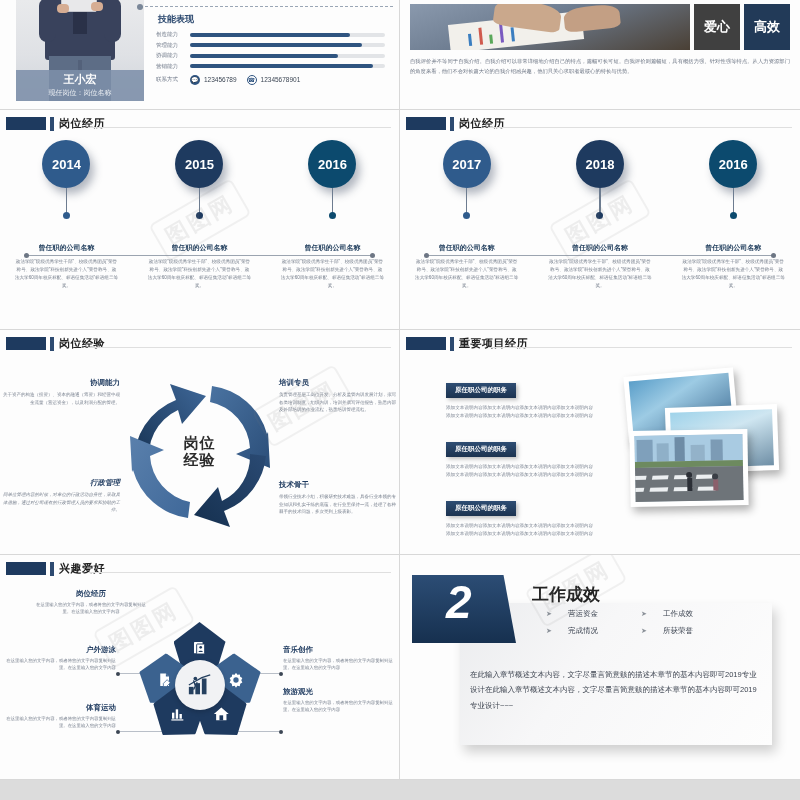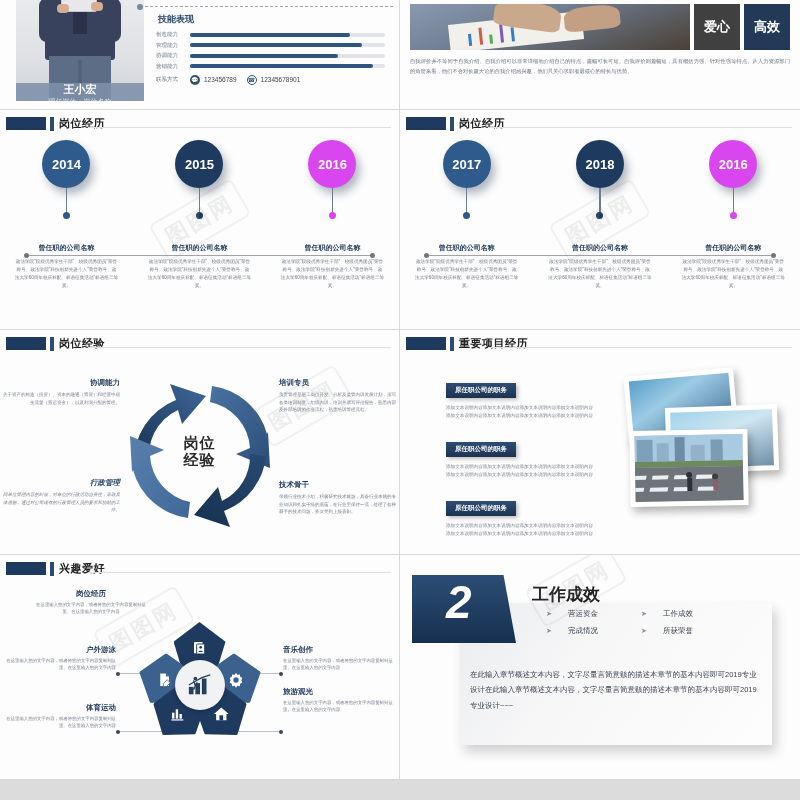--- a/index.html
+++ b/index.html
@@ -54,23 +54,23 @@
   .photo-fig{position:absolute;left:50%;top:-6px;transform:translateX(-50%);}
   .torso{width:70px;height:66px;background:#39425c;border-radius:7px 7px 3px 3px;}
   .torso:before{content:"";position:absolute;left:28px;top:0;width:14px;height:40px;background:#2a3148;}
   .arm-l{position:absolute;left:-6px;top:4px;width:17px;height:44px;background:#39425c;border-radius:8px;}
   .arm-r{position:absolute;right:-6px;top:4px;width:17px;height:44px;background:#39425c;border-radius:8px;}
   .tablet{position:absolute;left:16px;top:-4px;width:36px;height:22px;background:#e8e8ea;border-radius:2px;border:1px solid #c4c6cc;}
   .hand{position:absolute;width:12px;height:9px;background:#d6ad93;border-radius:4px;}
   .legs{position:absolute;left:50%;transform:translateX(-50%);top:62px;width:62px;height:48px;background:#5d6d86;}
   .legs:after{content:"";position:absolute;left:29px;top:4px;width:4px;height:44px;background:#53617a;}
   .name-band{
-    position:absolute;left:0;right:0;bottom:0;height:18px;
+    position:absolute;left:0;right:0;bottom:0;height:31px;
     background:rgba(125,144,170,.88);
-    display:flex;flex-direction:column;align-items:center;justify-content:space-between;
+    display:flex;flex-direction:column;align-items:center;justify-content:center;
   }
   .name-band .nm{font-size:11px;font-weight:bold;color:#fff;line-height:1.1;}
   .name-band .rl{font-size:7px;color:#eef1f5;margin-top:2px;}
   .s1-right{flex:1;padding:6px 14px 0 12px;position:relative;}
   .dot-line{position:absolute;left:-4px;top:6px;right:6px;height:1px;border-top:1px dashed #9aa6b5;}
   .dot-line:before{content:"";position:absolute;left:-3px;top:-3px;width:6px;height:6px;border-radius:50%;background:#7a8798;}
   .skl-title{font-size:9px;font-weight:bold;color:#2d4a70;margin:7px 0 5px 2px;}
   .skl-row{display:flex;align-items:center;margin-bottom:3.5px;}
   .skl-lbl{font-size:5.5px;color:#6c7686;width:34px;}
   .skl-track{flex:1;height:4px;background:#e2e4e7;border-radius:2px;position:relative;}
@@ -105,21 +105,21 @@
   .tl-node{position:absolute;top:0;width:33.33%;text-align:center;}
   .pin{position:relative;display:inline-block;}
   .pin .bubble{
     width:48px;height:48px;border-radius:50%;
     display:flex;align-items:center;justify-content:center;
     color:#fff;font-size:13px;font-weight:bold;
     box-shadow:4px 6px 9px rgba(40,55,80,.35);
   }
   .pin .stem{width:1.5px;height:27px;background:#6d7c90;margin:0 auto;}
   .pin .knob{width:7px;height:7px;border-radius:50%;margin:-3px auto 0;}
-  .bub-a{background:#2f5b8c;} .bub-b{background:#1e3a5f;} .bub-c{background:#d946ef;text-align:center;}
+  .bub-a{background:#2f5b8c;} .bub-b{background:#1e3a5f;} .bub-c{background:#0c4a6e;text-align:center;}
   .tl-co{font-size:7px;font-weight:bold;color:#23405f;margin-top:24px;}
   .tl-tx{font-size:4.6px;line-height:1.75;color:#717a88;margin:5px auto 0;width:78%;text-align:center;}
 
   
   .cyc{position:absolute;left:50%;top:122px;transform:translate(-50%,-50%);width:152px;height:152px;}
   .cyc-core{
     position:absolute;left:50%;top:50%;transform:translate(-50%,-50%);
     text-align:center;font-size:15px;font-weight:bold;color:#2b2b2b;line-height:1.12;
     letter-spacing:1px;
   }

